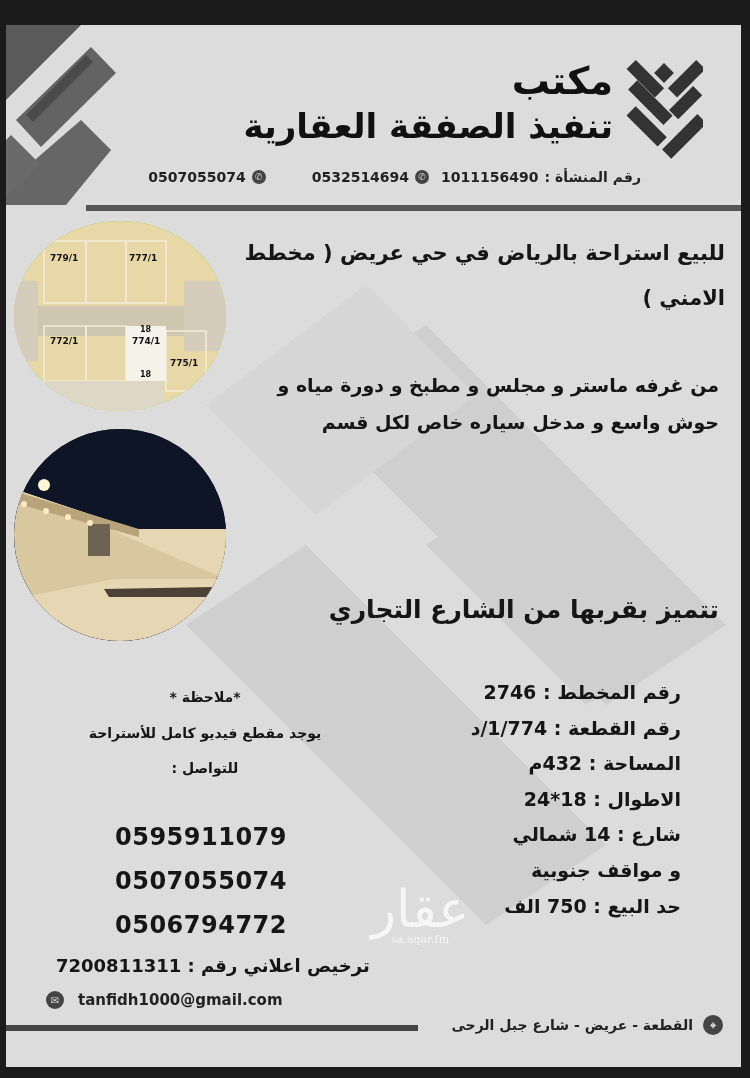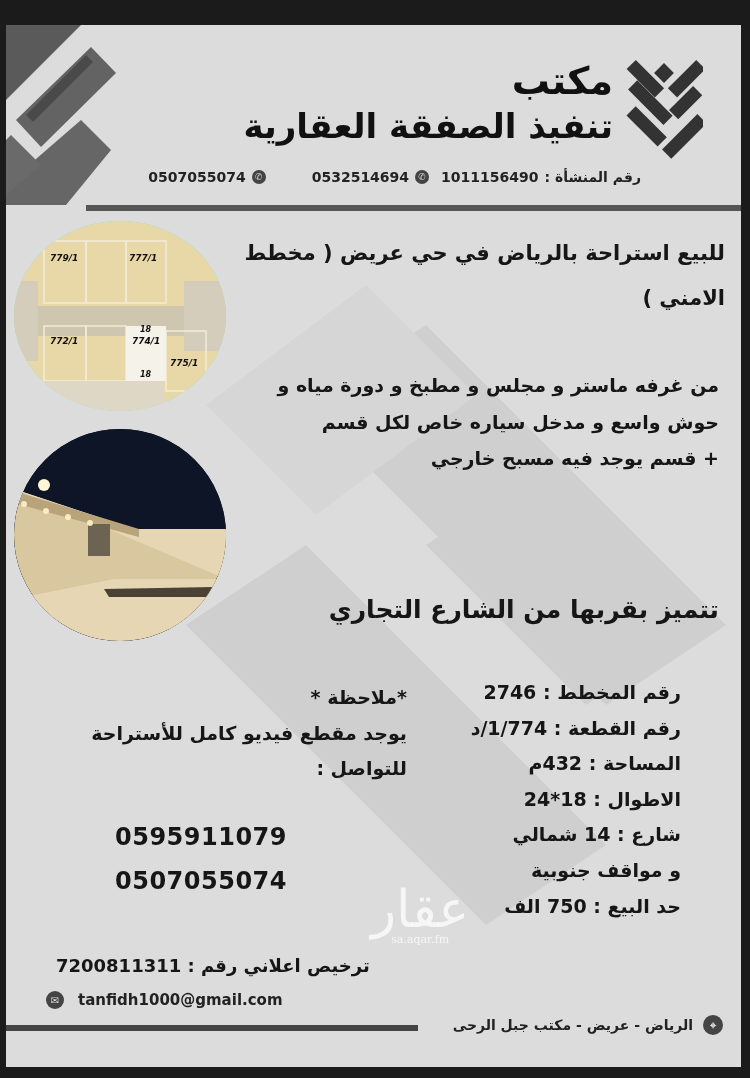--- a/index.html
+++ b/index.html
@@ -10,30 +10,30 @@
   .header-band { position:absolute; left:0; top:0; width:735px; height:183px; }
   .header-line { position:absolute; left:80px; top:180px; width:655px; height:6px; background:#555; }
   .logo-text { position:absolute; right:128px; top:34px; text-align:right; direction:rtl; font-weight:bold; color:#111; }
   .logo-line1 { font-size:38px; line-height:44px; }
   .logo-line2 { font-size:34px; line-height:46px;text-align:right; }
   .logo-mark { position:absolute; right:38px; top:34px; width:80px; height:110px; }
   .contact-bar { position:absolute; right:100px; top:144px; direction:rtl; display:flex; align-items:center; gap:12px; font-weight:bold; font-size:14px; color:#222; }
   .contact-bar .item { display:flex; align-items:center; gap:6px; }
   .contact-bar .gap { width:22px; }
   .phone-ico { width:14px; height:14px; border-radius:50%; background:#444; color:#ddd; font-size:9px; display:inline-flex; align-items:center; justify-content:center; }
-  .map-circle { position:absolute; left:8px; top:196px; width:212px; height:190px; border-radius:50%; overflow:hidden; background:#5eead4;font-style:italic; }
+  .map-circle { position:absolute; left:8px; top:196px; width:212px; height:190px; border-radius:50%; overflow:hidden; background:#84cc16; }
   .photo-circle { position:absolute; left:8px; top:404px; width:212px; height:212px; border-radius:50%; overflow:hidden; background:#0f1624; }
   .rtl { direction:rtl; position:absolute; font-weight:bold; color:#161616; }
   .title { right:16px; top:206px; width:500px; font-size:21px; line-height:45px; }
   .desc { right:22px; top:342px; width:510px; font-size:19px; line-height:36.5px; }
   .desc div { white-space:nowrap; }
   .highlight { right:22px; top:570px; font-size:25px; line-height:30px; }
   .specs { right:60px; top:650px; font-size:19px; line-height:35.6px; width:260px; }
   .specs div { white-space:nowrap; }
-  .note { left:11px; top:655px; width:390px; font-size:19px; line-height:35.5px; }
+  .note { left:4px; top:655px; width:390px; text-align:center; font-size:14px; line-height:35.5px; }
   .phones { left:0; top:790px; width:390px; text-align:center; direction:ltr; position:absolute; font-weight:bold; font-size:24px; line-height:44px; color:#161616; letter-spacing:0.5px; }
   .license { position:absolute; left:50px; top:930px; direction:rtl; font-weight:bold; font-size:18px; color:#161616; white-space:nowrap; }
   .email-row { position:absolute; left:40px; top:966px; display:flex; align-items:center; gap:14px; font-size:15px; font-weight:bold; color:#222; }
   .mail-ico { width:18px; height:18px; border-radius:50%; background:#444; display:inline-flex; align-items:center; justify-content:center; color:#ddd; font-size:10px; }
   .footer-line { position:absolute; left:0; top:1000px; width:412px; height:6px; background:#444; }
   .address { position:absolute; right:18px; top:990px; direction:rtl; display:flex; align-items:center; gap:10px; font-weight:bold; font-size:14px; color:#222; }
   .pin-ico { width:20px; height:20px; border-radius:50%; background:#444; display:inline-flex; align-items:center; justify-content:center; color:#ddd; font-size:11px; }
   .watermark { position:absolute; left:365px; top:858px; text-align:center; color:rgba(255,255,255,0.75); }
   .watermark .wm-ar { font-size:52px; line-height:54px; font-family:Liberation Serif, serif; }
   .watermark .wm-url { font-size:11px; font-family:"DejaVu Serif", serif; margin-top:-4px; }
@@ -143,21 +143,20 @@
   </div>
 
   <div class="rtl title">
     <div>للبيع استراحة بالرياض في حي عريض ( مخطط</div>
     <div>الامني )</div>
   </div>
 
   <div class="rtl desc">
     <div>من غرفه ماستر و مجلس و مطبخ و دورة مياه و</div>
     <div>حوش واسع و مدخل سياره خاص لكل قسم</div>
-    <div>+ قسم يوجد فيه مسبح خارجي</div>
   </div>
 
   <div class="rtl highlight">تتميز بقربها من الشارع التجاري</div>
 
   <div class="rtl specs">
     <div>رقم المخطط : 2746</div>
     <div>رقم القطعة : 1/774/د</div>
     <div>المساحة : 432م</div>
     <div>الاطوال : 18*24</div>
     <div>شارع : 14 شمالي</div>
@@ -167,36 +166,37 @@
 
   <div class="rtl note">
     <div>*ملاحظة *</div>
     <div>يوجد مقطع فيديو كامل للأستراحة</div>
     <div>للتواصل :</div>
   </div>
 
   <div class="phones">
     <div>0595911079</div>
     <div>0507055074</div>
+    <div>0506794772</div>
   </div>
 
   <div class="license">
     <span>ترخيص اعلاني رقم :</span>
     <span>7200811311</span>
   </div>
 
   <div class="email-row">
     <span class="mail-ico">✉</span>
     <span>tanfidh1000@gmail.com</span>
   </div>
 
   <div class="footer-line"></div>
 
   <div class="address">
     <span class="pin-ico">⌖</span>
-    <span>الرياض - عريض - مكتب جبل الرحى</span>
+    <span>القطعة - عريض - شارع جبل الرحى</span>
   </div>
 
   <div class="watermark">
     <div class="wm-ar">عقار</div>
     <div class="wm-url">sa.aqar.fm</div>
   </div>
 </div>
 
 </body></html>

